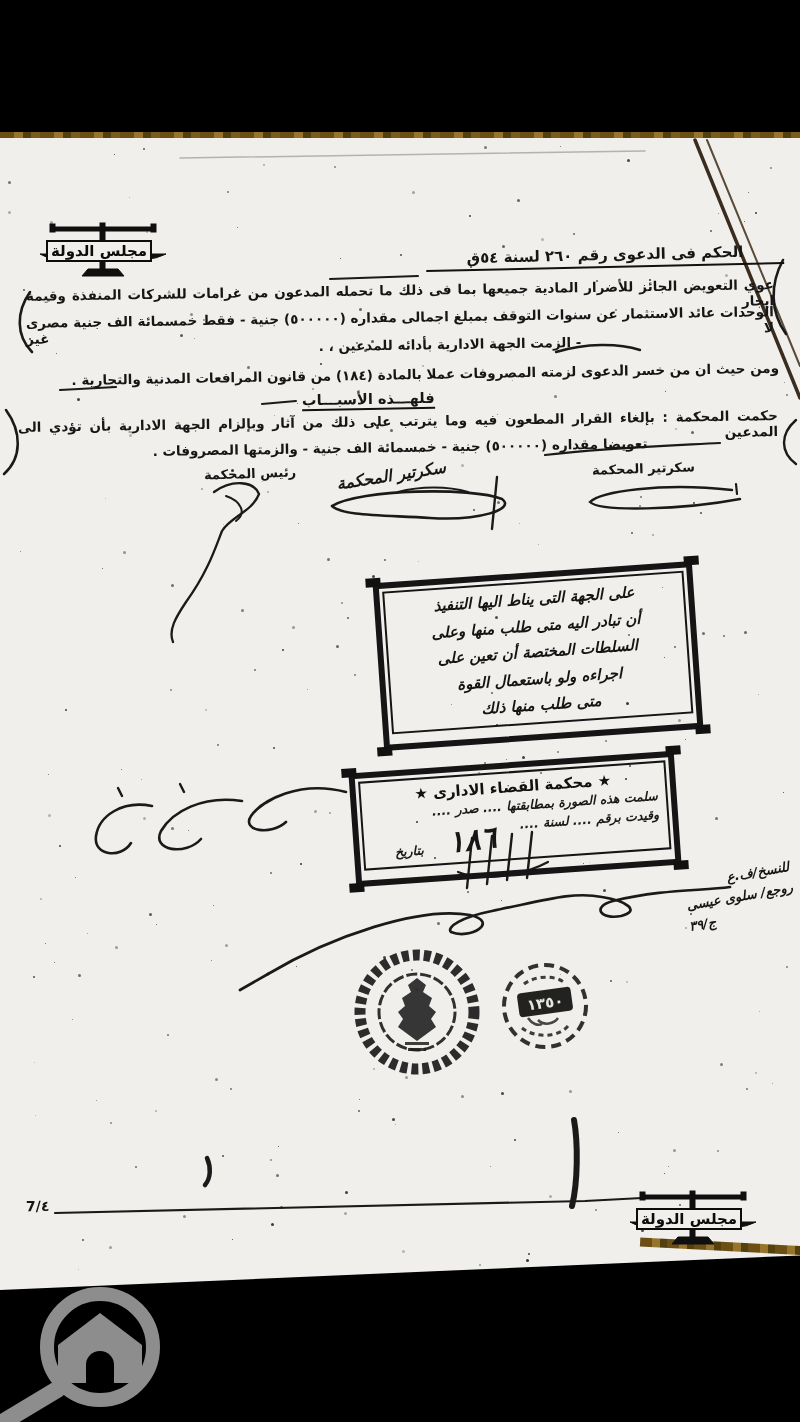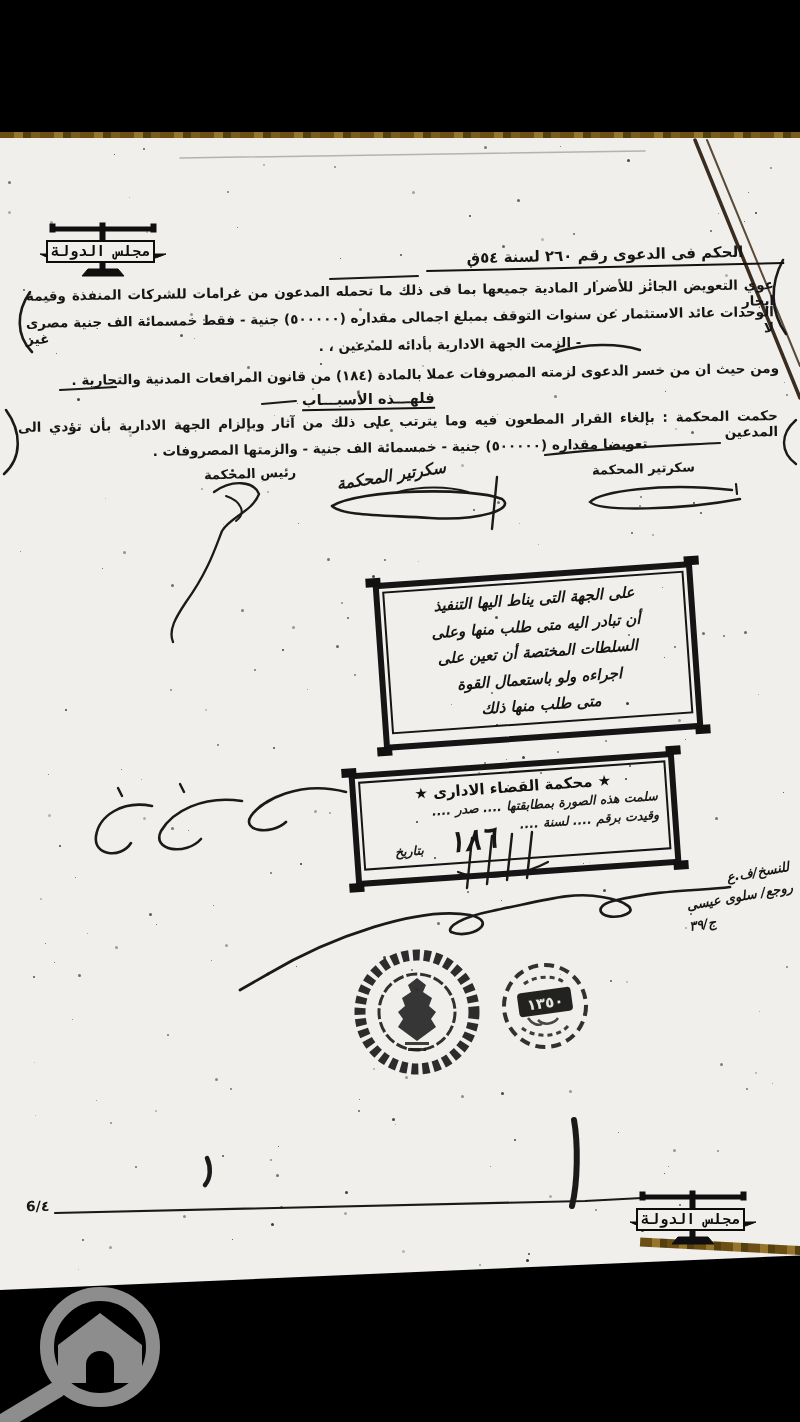--- a/index.html
+++ b/index.html
@@ -12,21 +12,21 @@
   .scan-strip-bottom{position:absolute;left:640px;top:1242px;width:168px;height:9px;z-index:4;
         transform:rotate(3deg);
         background:repeating-linear-gradient(90deg,#6b4f15 0 12px,#96742c 12px 20px,#54400f 20px 27px);}
   #speckles{position:absolute;inset:0;z-index:3;pointer-events:none;}
   .speck{position:absolute;background:#111;border-radius:50%;}
   #strokes{position:absolute;left:0;top:0;z-index:4;pointer-events:none;}
   .txt{position:absolute;z-index:5;color:#161616;direction:rtl;}
   .b{font-weight:700;}
   .hand{font-style:italic;font-weight:700;}
   .jline{text-align:justify;text-align-last:justify;}
-  .logo{position:absolute;z-index:5;width:134px;height:62px;font-family:Liberation Mono, monospace;}
+  .logo{position:absolute;z-index:5;width:134px;height:62px;}
   .logo svg{position:absolute;left:0;top:0;}
   .logo .logo-text{position:absolute;left:10px;top:20px;font-weight:700;font-size:15px;
         border:2px solid #0d0d0d;background:#f1efeb;padding:0 3px;white-space:nowrap;color:#0d0d0d;}
   .stampbox{position:absolute;z-index:5;border:6px solid #151515;}
   .stampbox .inner{border:2.5px solid #151515;margin:3px;height:calc(100% - 17px);
         display:flex;flex-direction:column;justify-content:center;}
   .ctab{position:absolute;width:15px;height:9px;background:#111;}
   .ctab.tl{left:-13px;top:-11px}.ctab.tr{right:-13px;top:-11px}
   .ctab.bl{left:-13px;bottom:-11px}.ctab.br{right:-13px;bottom:-11px}
   .exline{text-align:center;font-size:15px;line-height:26.5px;color:#141414;}
@@ -422,21 +422,21 @@
   <svg style="position:absolute;left:498px;top:958px;z-index:5;" width="94" height="96" viewBox="0 0 94 96">
     <circle cx="47" cy="48" r="41" fill="none" stroke="#1c1c1c" stroke-width="4" stroke-dasharray="10 6" opacity="0.9"></circle>
     <path d="M26,26 C36,18 58,16 68,26 M24,70 C36,80 60,80 70,68" fill="none" stroke="#1c1c1c" stroke-width="3" stroke-dasharray="5 4" opacity="0.85"></path>
     <g transform="rotate(-8 47 44)">
       <rect x="20" y="32" width="54" height="24" rx="4" fill="#161616" opacity="0.95"></rect>
       <text x="47" y="50" text-anchor="middle" font-size="15" font-weight="bold" fill="#e8e6e0" font-family="DejaVu Sans, sans-serif">١٣٥٠</text>
     </g>
     <path d="M40,62 C46,68 56,66 60,60 M30,60 C34,66 40,68 44,66" fill="none" stroke="#1c1c1c" stroke-width="2.5" opacity="0.8"></path>
   </svg>
 
-  <div class="txt b" style="left:26px;top:1198px;font-size:14px;transform:rotate(-1deg);">٤/6</div>
+  <div class="txt b" style="left:26px;top:1198px;font-size:14px;transform:rotate(-1deg);">٤/7</div>
   <div class="logo" style="left:626px;top:1188px;">
     <svg width="134" height="62" viewBox="0 0 134 62">
       <g fill="#0f0f0f" stroke="#0f0f0f">
         <rect x="64" y="3" width="5" height="46"></rect>
         <rect x="17" y="7" width="100" height="4"></rect>
         <rect x="14" y="4" width="5" height="8"></rect>
           <rect x="115" y="4" width="5" height="8"></rect>
         <path d="M4,34 Q20,44 40,34 Z"></path>
           <path d="M94,34 Q110,44 130,34 Z"></path>
         <path d="M52,49 L82,49 L88,56 L46,56 Z"></path>

